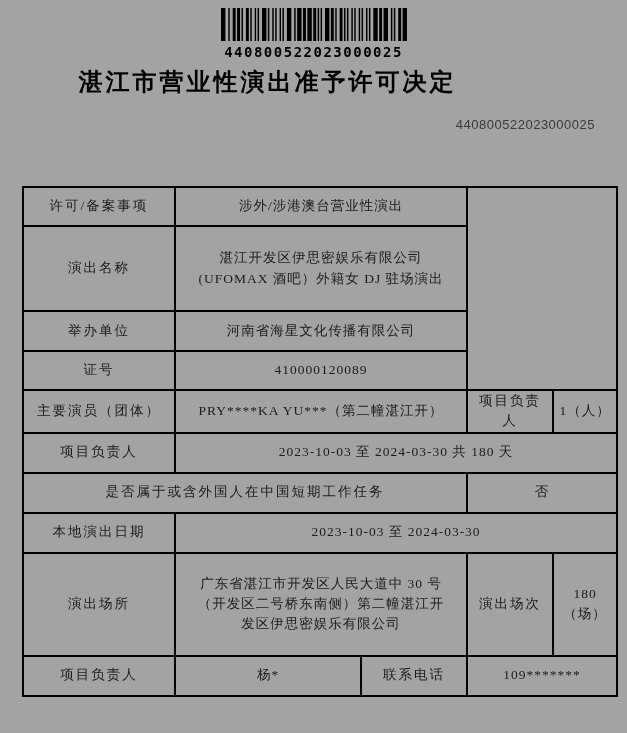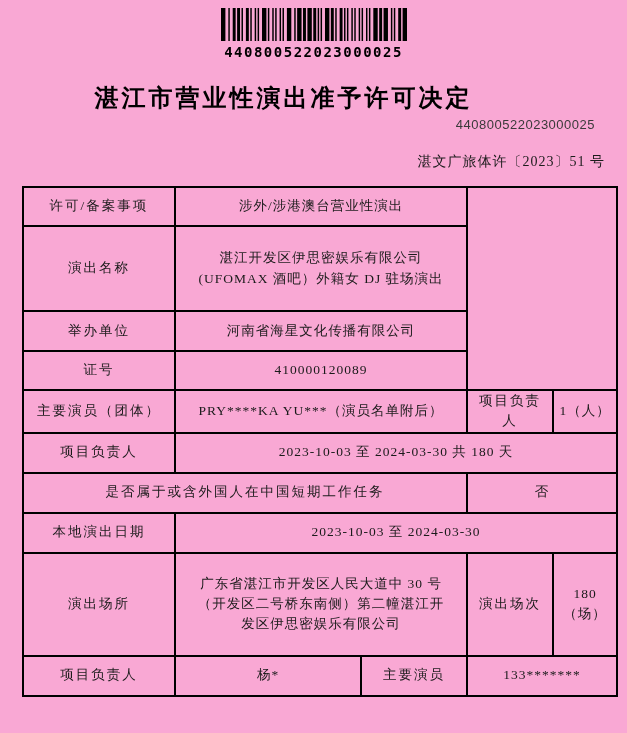--- a/index.html
+++ b/index.html
@@ -1,20 +1,20 @@
 <!DOCTYPE html>
 <html><head>
 <meta charset="utf-8">
 <style>
   html, body { margin: 0; padding: 0; background: #ffffff; }
   .page {
     position: relative;
     width: 627px;
     height: 733px;
-    background: #f9a8d4;
+    background: #a3a3a3;
     font-family: "Liberation Serif", "DejaVu Serif", serif;
     color: #111111;
     overflow: hidden;
   }
   .barcode-wrap {
     position: absolute;
     top: 8px;
     left: 0;
     width: 627px;
     text-align: center;
@@ -31,21 +31,21 @@
     letter-spacing: 1.5px;
     color: #000;
     margin-top: 0px;
     line-height: 14px;
   }
   .title {
     position: absolute;
     top: 66px;
     left: 0;
     width: 535px;
-    margin: 16px;
+    margin: 0;
     text-align: center;
     font-size: 24px;
     font-weight: 700;
     letter-spacing: 3px;
     color: #000;
     font-family: "Liberation Serif", "DejaVu Serif", serif;
   }
   .serial {
     position: absolute;
     top: 117px;
@@ -145,21 +145,20 @@
         <rect x="121" y="0" width="2" height="34"></rect>
         <rect x="124" y="0" width="3" height="34"></rect>
       </svg>
     <div class="barcode-num">440800522023000025</div>
   </div>
 
   <h1 class="title">湛江市营业性演出准予许可决定</h1>
 
   <div class="serial">440800522023000025</div>
 
-  <div class="doc-no">湛文广旅体许〔2023〕51 号</div>
 
   <table class="permit-table">
     <colgroup>
       <col style="width:152px">
       <col style="width:186px">
       <col style="width:106px">
       <col style="width:86px">
       <col style="width:64px">
     </colgroup>
     <tbody>
@@ -176,21 +175,21 @@
       <tr>
         <td class="lbl h42">举办单位</td>
         <td colspan="2">河南省海星文化传播有限公司</td>
       </tr>
       <tr>
         <td class="lbl h41">证号</td>
         <td colspan="2">410000120089</td>
       </tr>
       <tr>
         <td class="lbl h42">主要演员（团体）</td>
-        <td colspan="2">PRY****KA YU***（演员名单附后）</td>
+        <td colspan="2">PRY****KA YU***（第二幢湛江开）</td>
         <td class="lbl">项目负责人</td>
         <td>1（人）</td>
       </tr>
       <tr>
         <td class="lbl h42">项目负责人</td>
         <td colspan="4">2023-10-03 至 2024-03-30 共 180 天</td>
       </tr>
       <tr>
         <td colspan="3" class="lbl h42">是否属于或含外国人在中国短期工作任务</td>
         <td colspan="2">否</td>
@@ -203,19 +202,19 @@
         <td class="lbl h104">演出场所</td>
         <td colspan="2" class="multiline lh-35">广东省湛江市开发区人民大道中 30 号
 （开发区二号桥东南侧）第二幢湛江开
 发区伊思密娱乐有限公司</td>
         <td class="lbl">演出场次</td>
         <td>180（场）</td>
       </tr>
       <tr>
         <td class="lbl h42">项目负责人</td>
         <td>杨*</td>
-        <td class="lbl">主要演员</td>
-        <td colspan="2">133*******</td>
+        <td class="lbl">联系电话</td>
+        <td colspan="2">109*******</td>
       </tr>
     </tbody>
   </table>
 
 </div>
 
 </body></html>

